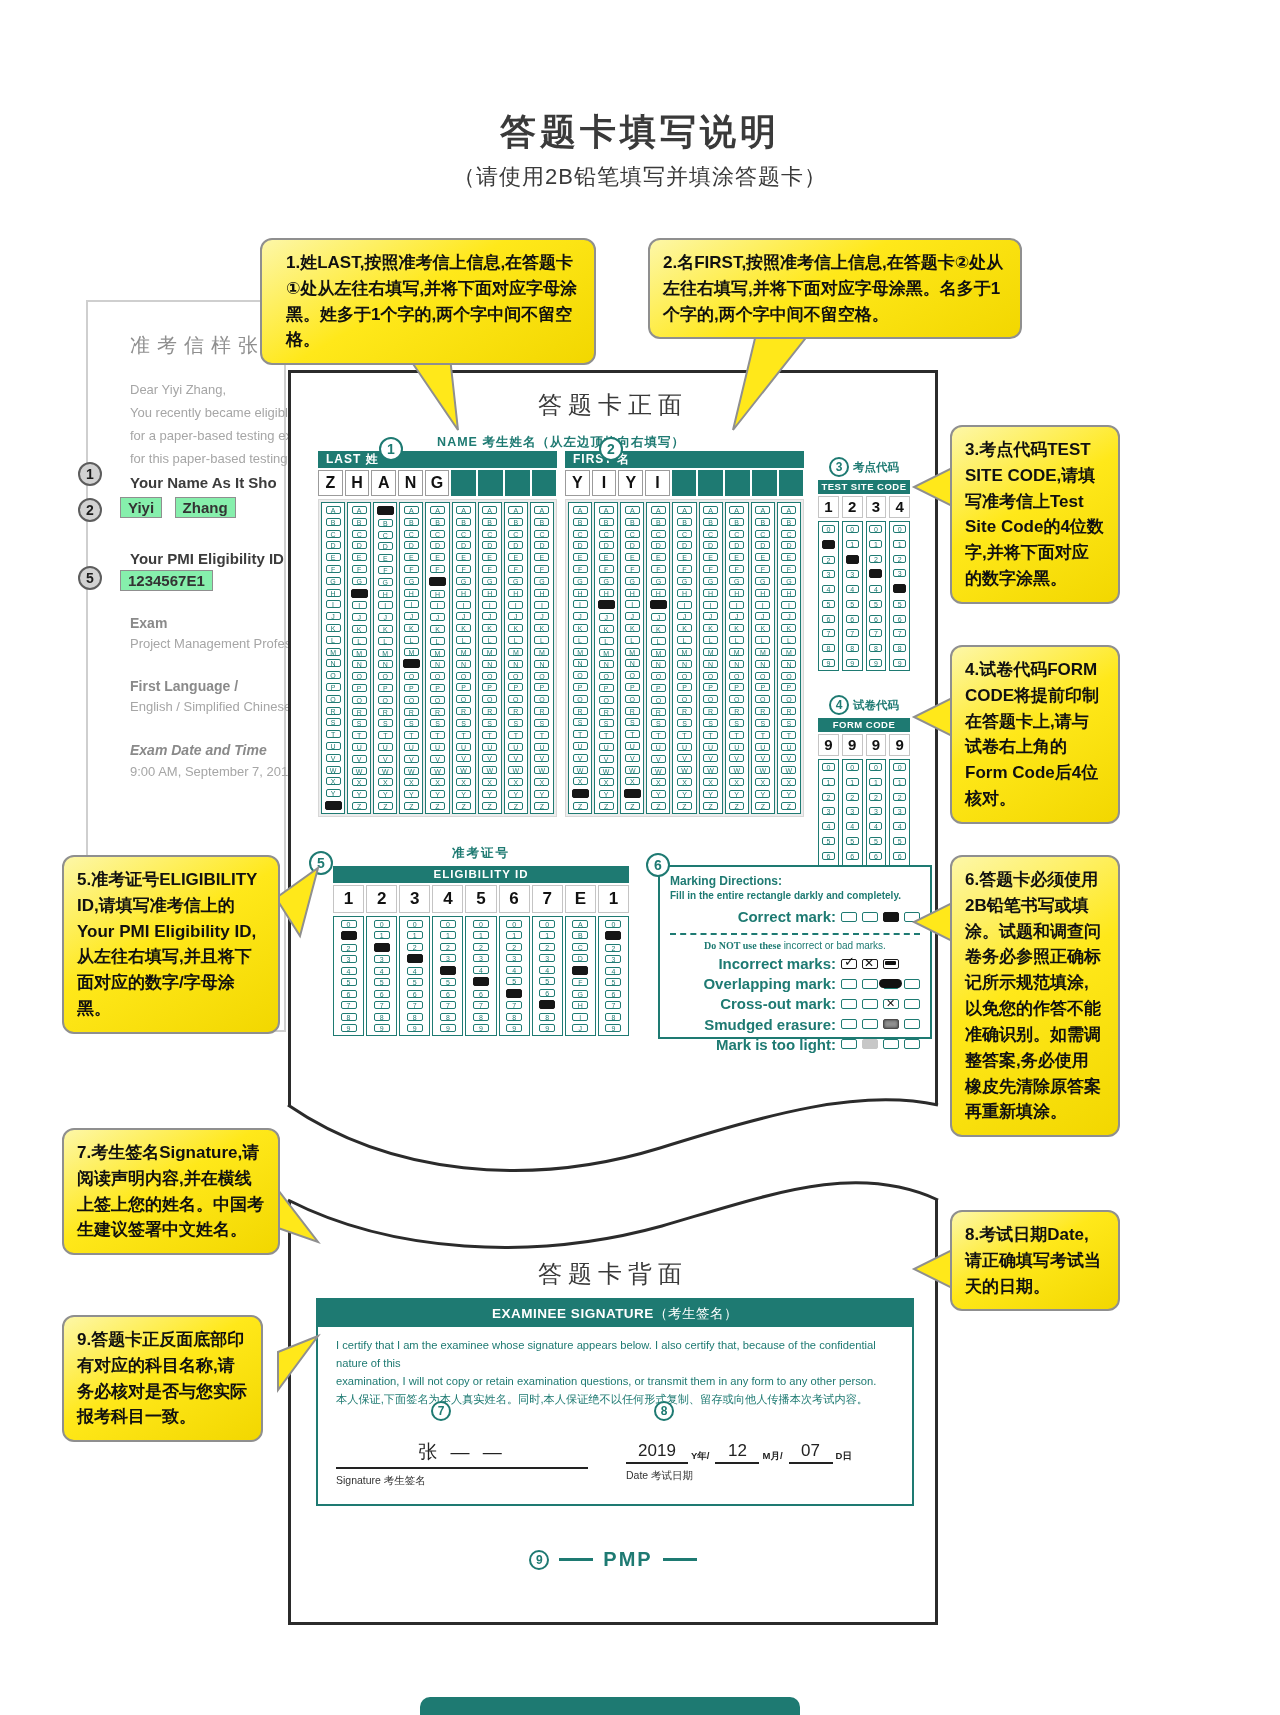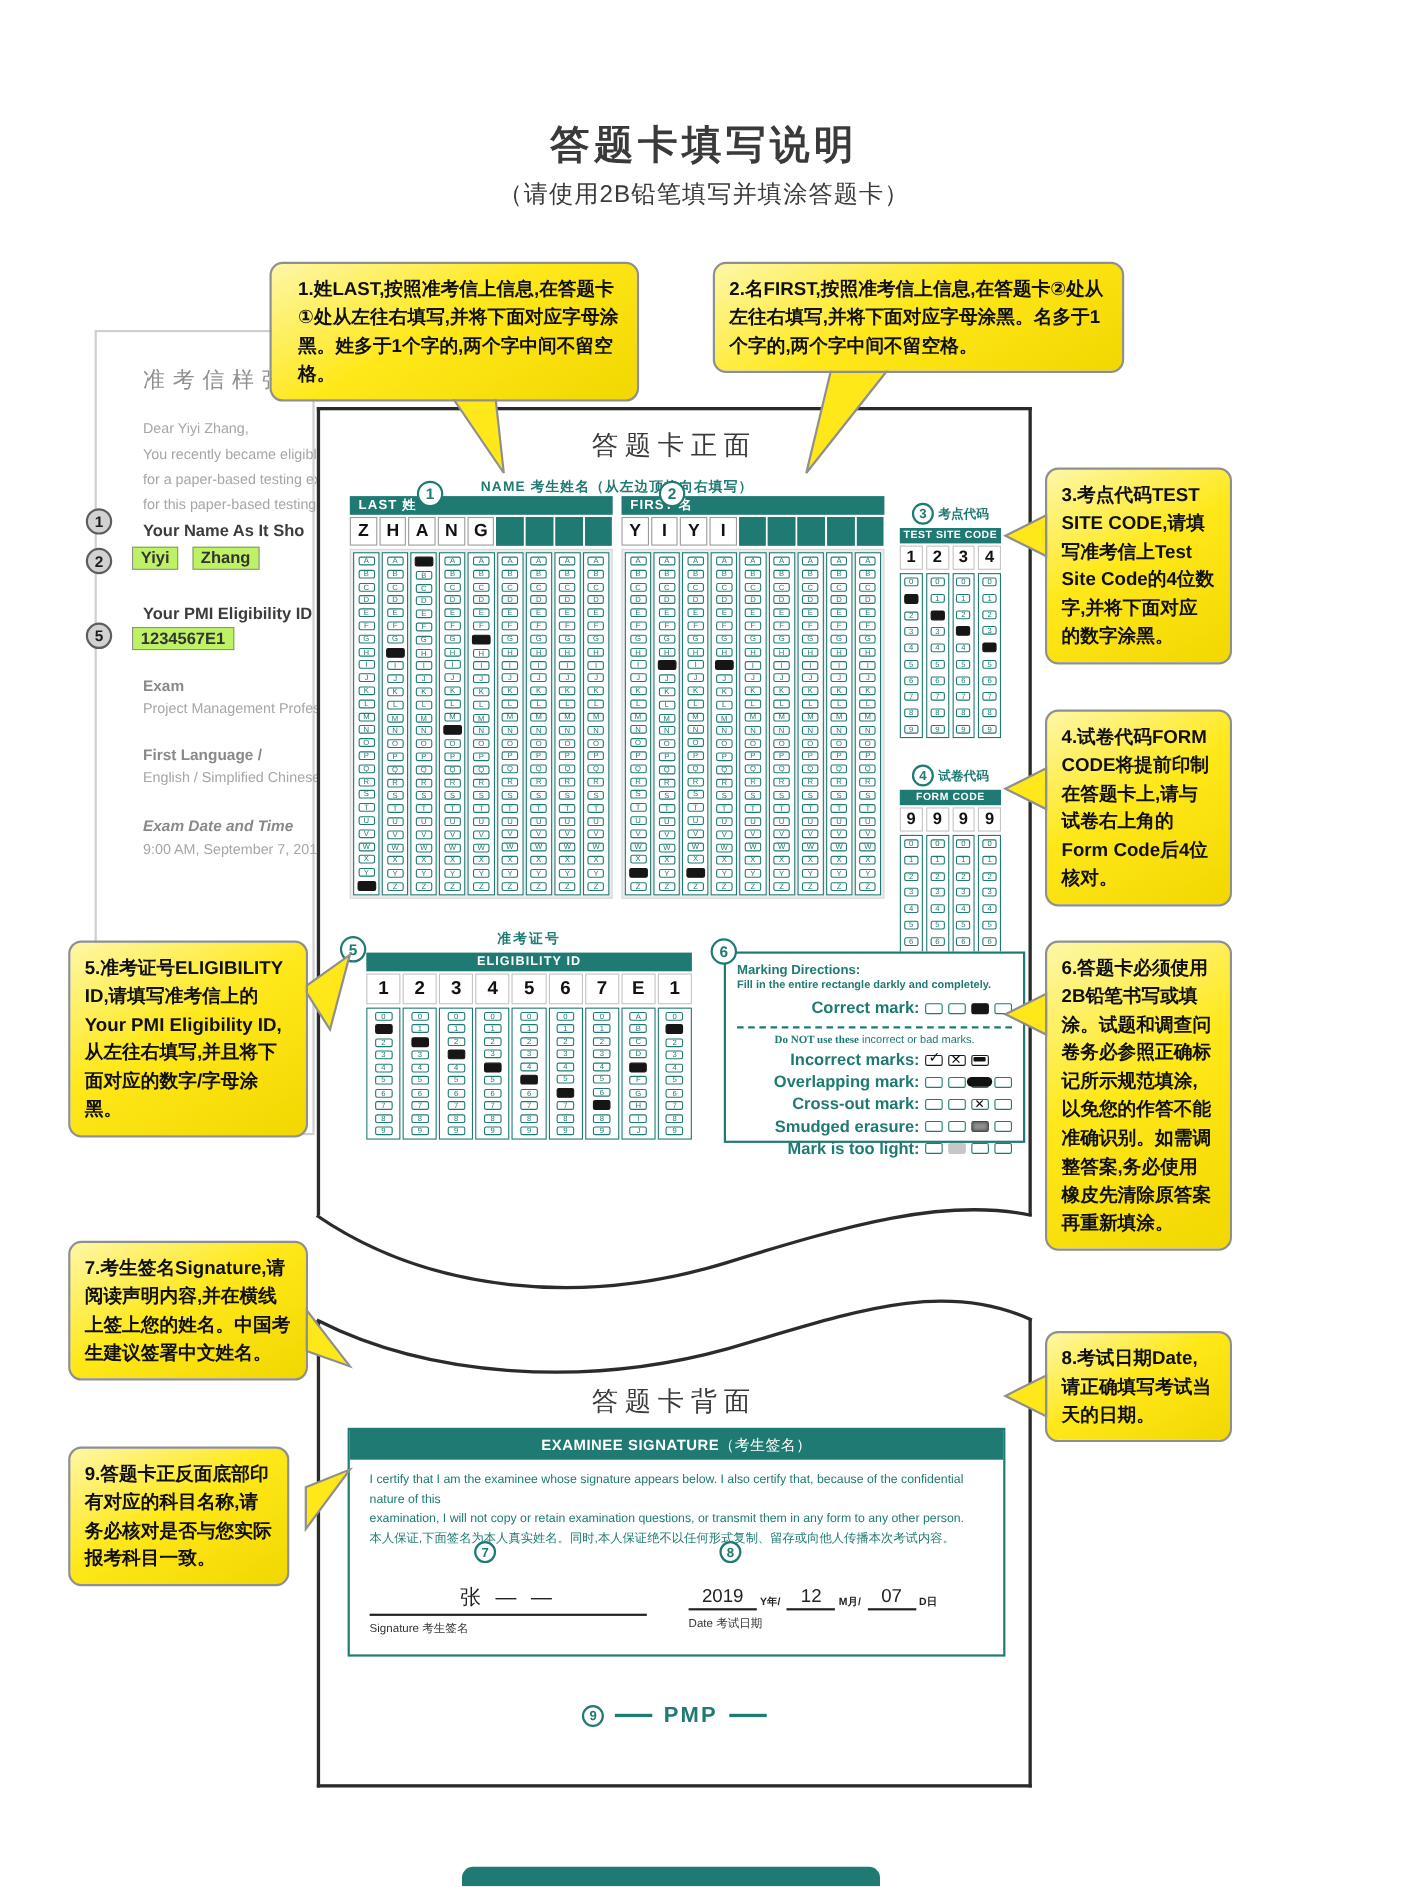--- a/index.html
+++ b/index.html
@@ -18,21 +18,21 @@
     line-height:1.52;color:#101010;}
   .tails{z-index:4;pointer-events:none;}
 
   
   .letter{left:86px;top:300px;width:200px;height:732px;border:2px solid #cfcfcf;background:#fff;z-index:1;}
   .lt-title{position:absolute;font-size:20px;color:#8f8f8f;letter-spacing:7px;white-space:nowrap;}
   .lt-body{position:absolute;font-size:13px;color:#a6a6a6;white-space:nowrap;}
   .lt-strong{position:absolute;font-size:15px;font-weight:bold;color:#3c3c3c;white-space:nowrap;}
   .lt-glabel{position:absolute;font-size:14px;font-weight:bold;color:#8a8a8a;white-space:nowrap;}
   .lt-gval{position:absolute;font-size:13px;color:#a6a6a6;white-space:nowrap;}
-  .lt-box{display:inline-block;border:1.5px solid #8f8f8f;padding:1px 7px;font-size:15px;font-weight:bold;color:#333;background:#bef264;}
+  .lt-box{display:inline-block;border:1.5px solid #8f8f8f;padding:1px 7px;font-size:15px;font-weight:bold;color:#333;background:#86efac;}
   .gbadge{position:absolute;width:24px;height:24px;border:2px solid #5d5d5d;border-radius:50%;background:#d2d2d2;
     color:#1c1c1c;font-weight:bold;font-size:14px;display:flex;align-items:center;justify-content:center;z-index:2;}
 
   
   .card-front{left:288px;top:370px;width:650px;height:735px;background:#fff;z-index:2;
     border-top:3px solid var(--ink);border-left:3px solid var(--ink);border-right:3px solid var(--ink);}
   .card-back{left:288px;top:1200px;width:650px;height:425px;background:#fff;z-index:2;
     border-left:3px solid var(--ink);border-right:3px solid var(--ink);border-bottom:3px solid var(--ink);}
   .waves{z-index:3;pointer-events:none;}
   .card-title{position:absolute;left:0;right:0;text-align:center;font-size:24px;color:#3a3a3a;letter-spacing:6px;}
@@ -165,21 +165,21 @@
     <polygon points="757,330 812,330 733,430" fill="#ffe81a" stroke="#8f8f8f" stroke-width="2"></polygon>
     <polygon points="952,468 952,506 914,487" fill="#ffe81a" stroke="#8f8f8f" stroke-width="2"></polygon>
     <polygon points="952,698 952,736 914,717" fill="#ffe81a" stroke="#8f8f8f" stroke-width="2"></polygon>
     <polygon points="276,898 300,936 318,868" fill="#ffe81a" stroke="#8f8f8f" stroke-width="2"></polygon>
     <polygon points="952,903 952,941 914,922" fill="#ffe81a" stroke="#8f8f8f" stroke-width="2"></polygon>
     <polygon points="278,1190 278,1228 318,1242" fill="#ffe81a" stroke="#8f8f8f" stroke-width="2"></polygon>
     <polygon points="952,1250 952,1288 914,1269" fill="#ffe81a" stroke="#8f8f8f" stroke-width="2"></polygon>
     <polygon points="278,1352 278,1390 318,1336" fill="#ffe81a" stroke="#8f8f8f" stroke-width="2"></polygon>
   </svg>
 
-  <div class="callout" style="left:245px;top:238px;width:336px;padding-left:24px;">1.姓LAST,按照准考信上信息,在答题卡①处从左往右填写,并将下面对应字母涂黑。姓多于1个字的,两个字中间不留空格。</div>
+  <div class="callout" style="left:260px;top:238px;width:336px;padding-left:24px;">1.姓LAST,按照准考信上信息,在答题卡①处从左往右填写,并将下面对应字母涂黑。姓多于1个字的,两个字中间不留空格。</div>
   <div class="callout" style="left:648px;top:238px;width:374px;">2.名FIRST,按照准考信上信息,在答题卡②处从左往右填写,并将下面对应字母涂黑。名多于1个字的,两个字中间不留空格。</div>
   <div class="callout" style="left:950px;top:425px;width:170px;">3.考点代码TEST SITE CODE,请填写准考信上Test Site Code的4位数字,并将下面对应的数字涂黑。</div>
   <div class="callout" style="left:950px;top:645px;width:170px;">4.试卷代码FORM CODE将提前印制在答题卡上,请与试卷右上角的Form Code后4位核对。</div>
   <div class="callout" style="left:62px;top:855px;width:218px;">5.准考证号ELIGIBILITY ID,请填写准考信上的Your PMI Eligibility ID,从左往右填写,并且将下面对应的数字/字母涂黑。</div>
   <div class="callout" style="left:950px;top:855px;width:170px;">6.答题卡必须使用2B铅笔书写或填涂。试题和调查问卷务必参照正确标记所示规范填涂,以免您的作答不能准确识别。如需调整答案,务必使用橡皮先清除原答案再重新填涂。</div>
   <div class="callout" style="left:62px;top:1128px;width:218px;">7.考生签名Signature,请阅读声明内容,并在横线上签上您的姓名。中国考生建议签署中文姓名。</div>
   <div class="callout" style="left:950px;top:1210px;width:170px;">8.考试日期Date,请正确填写考试当天的日期。</div>
   <div class="callout" style="left:62px;top:1315px;width:201px;">9.答题卡正反面底部印有对应的科目名称,请务必核对是否与您实际报考科目一致。</div>
 
   <div class="abs card-front">

